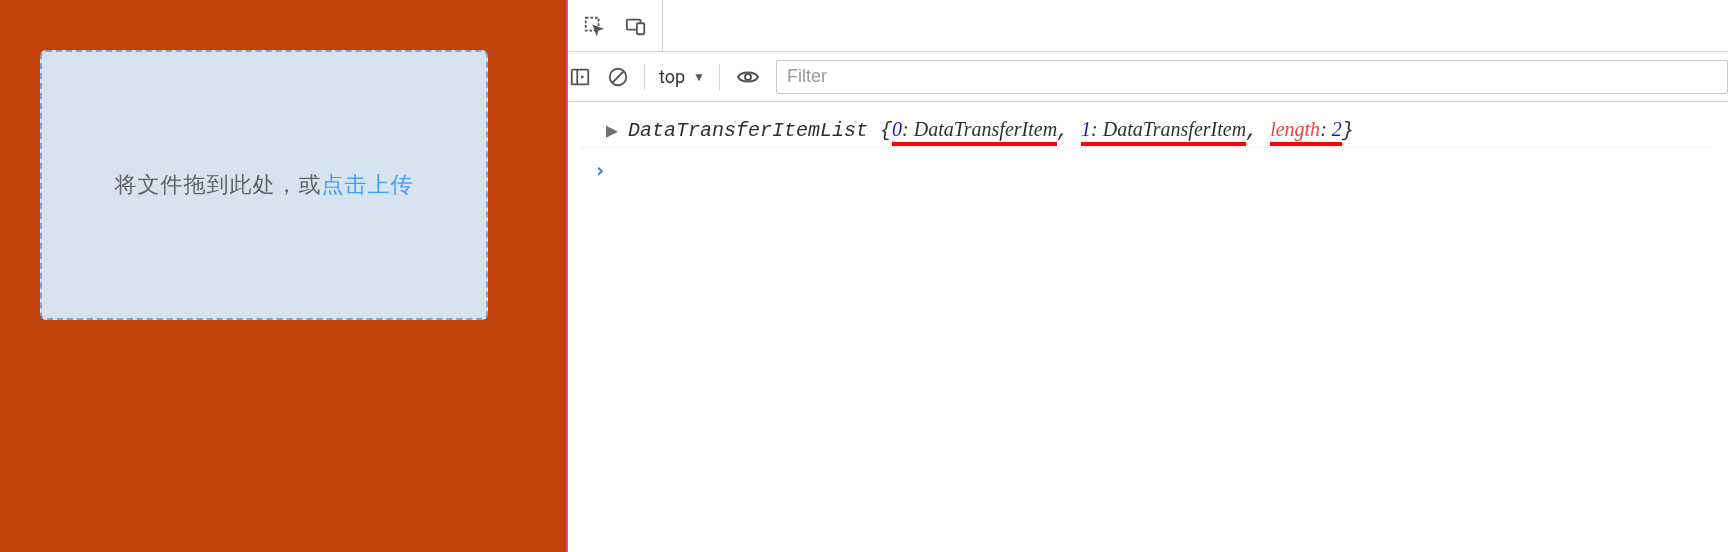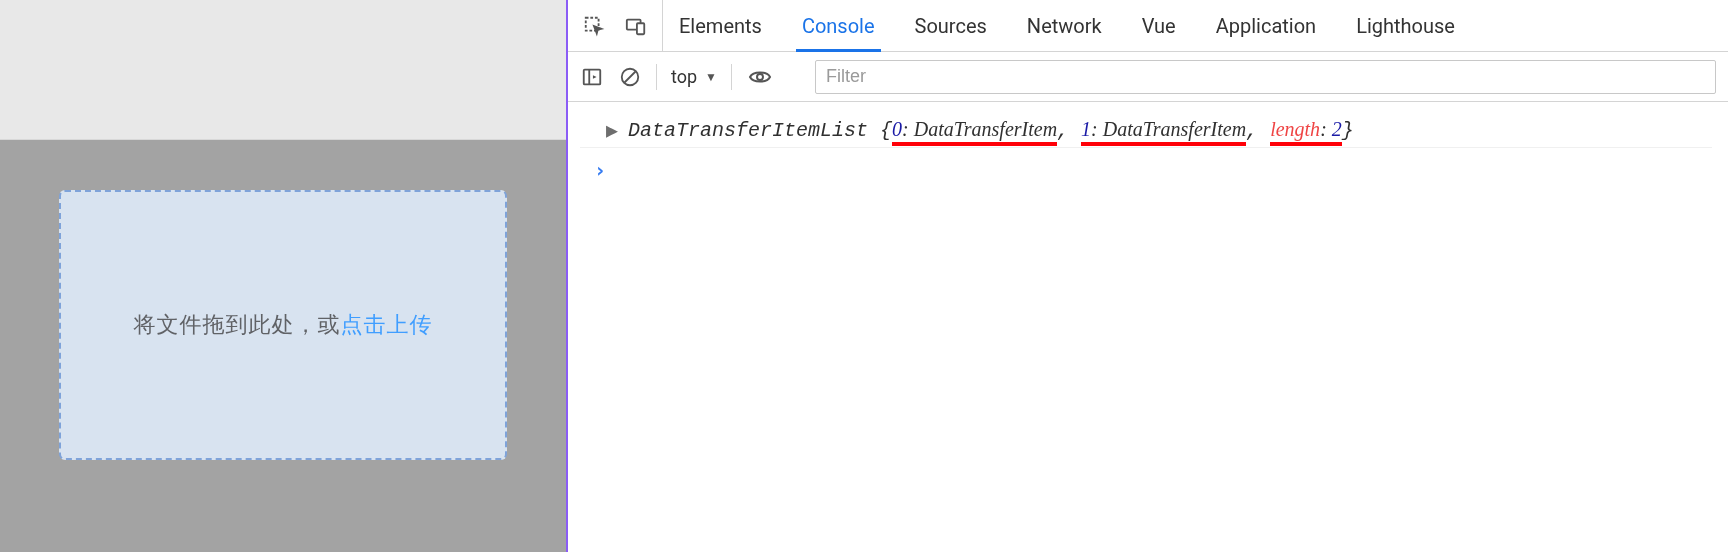--- a/index.html
+++ b/index.html
@@ -1,40 +1,40 @@
 <!DOCTYPE html>
 <html><head>
   <meta charset="utf-8">
   <style>
     * { margin: 0; padding: 0; box-sizing: border-box; }
     body { font-family: -apple-system, BlinkMacSystemFont, "Segoe UI", Roboto, Helvetica, Arial, sans-serif; font-size: 14px; color: #303030; height: 552px; width: 1728px; overflow: hidden; display: flex; }
 
-    .left-pane { width: 568px; background: #a3a3a3; border-right: 2px solid #8b5cf6; display: flex; flex-direction: column; }
+    .left-pane { width: 568px; background: #c2410c; border-right: 2px solid #ec4899; display: flex; }
     .left-top { height: 140px; background: #e8e8e8; border-bottom: 1px solid #d8d8d8; }
     .upload-wrap { padding: 50px 40px 0 40px; display: flex; justify-content: center; }
     .upload-box { width: 448px; height: 270px; border: 2px dashed #7fa3d9; background: #d8e3f0; border-radius: 6px; display: flex; align-items: center; justify-content: center; cursor: pointer; }
     .upload-text { font-size: 22px; color: #606266; letter-spacing: 1px; }
     .upload-text .link { color: #409eff; }
 
     .right-pane { flex: 1; background: #ffffff; display: flex; flex-direction: column; }
 
     .tabs-row { height: 52px; border-bottom: 1px solid #d4d4d4; display: flex; align-items: stretch; }
     .tabs-icons { display: flex; align-items: center; padding: 0 14px; gap: 18px; border-right: 1px solid #d4d4d4; }
     .icon-wrap { width: 24px; height: 24px; display: flex; align-items: center; justify-content: center; color: #555; }
     .tabs { display: flex; align-items: stretch; padding-left: 16px; gap: 40px; font-size: 20px; color: #333; }
     .tab { display: flex; align-items: center; cursor: pointer; position: relative; }
     .tab.active { color: #1a73e8; }
     .tab.active::after { content: ""; position: absolute; left: -6px; right: -6px; bottom: -1px; height: 3px; background: #1a73e8; }
 
-    .toolbar-row { height: 50px; border-bottom: 1px solid #d4d4d4; display: flex; align-items: center; padding: 0 12px; gap: 14px; font-size: 18px; color: #555; }
+    .toolbar-row { height: 50px; border-bottom: 1px solid #d4d4d4; display: flex; align-items: center; padding: 0 0; gap: 14px; font-size: 18px; color: #555; }
     .tb-sep { width: 1px; height: 26px; background: #d4d4d4; }
     .tb-ctx { display: flex; align-items: center; gap: 8px; cursor: pointer; color: #333; }
     .tb-ctx .chev { font-size: 12px; color: #555; }
     .eye-wrap { display: flex; align-items: center; justify-content: center; width: 28px; height: 28px; cursor: pointer; }
-    .filter-input { flex: 1; height: 34px; border: 1px solid #c8c8c8; border-radius: 2px; padding: 0 10px; font-size: 18px; outline: none; color: #333; margin-left: 27px; }
+    .filter-input { flex: 1; height: 34px; border: 1px solid #c8c8c8; border-radius: 2px; padding: 0 10px; font-size: 18px; outline: none; color: #333; }
     .filter-input::placeholder { color: #9a9a9a; }
 
     .console-body { flex: 1; padding: 10px 16px 0 12px; font-family: Menlo, Consolas, "Courier New", monospace; font-size: 20px; }
     .log-row { display: flex; align-items: flex-start; gap: 8px; padding: 6px 0 4px 0; border-bottom: 1px solid #f0f0f0; position: relative; }
     .expand-arrow { color: #6e6e6e; width: 14px; display: inline-block; cursor: pointer; margin-left: 26px; }
     .log-content { font-style: italic; color: #303030; white-space: nowrap; }
     .log-content .num { color: #1a1aa6; }
     .log-content .prop { color: #ef4444; }
     .underline-seg { border-bottom: 4px solid #ff0008; padding-bottom: 2px; font-family: Liberation Serif, serif; }
     .prompt-row { padding: 10px 0 0 14px; color: #367cf1; font-size: 20px; font-family: Menlo, Consolas, monospace; }
@@ -64,43 +64,20 @@
           <rect x="3" y="3" width="14" height="14" stroke-dasharray="3 2"></rect>
           <path d="M12 12 L20 15 L16 16 L15 20 Z" fill="#555"></path>
         </svg>
       </span>
       <span class="icon-wrap">
         <svg width="22" height="22" viewBox="0 0 24 24" fill="none" stroke="#555" stroke-width="2">
           <rect x="2" y="5" width="15" height="11" rx="1"></rect>
           <rect x="13" y="9" width="8" height="12" rx="1" fill="#fff"></rect>
         </svg>
       </span>
-    </div>
-    <div class="tabs">
-      <div class="tab">
-          <span>Elements</span>
-        </div>
-      <div class="tab active">
-          <span>Console</span>
-        </div>
-      <div class="tab">
-          <span>Sources</span>
-        </div>
-      <div class="tab">
-          <span>Network</span>
-        </div>
-      <div class="tab">
-          <span>Vue</span>
-        </div>
-      <div class="tab">
-          <span>Application</span>
-        </div>
-      <div class="tab">
-          <span>Lighthouse</span>
-        </div>
     </div>
   </div>
 
   <div class="toolbar-row">
     <span class="icon-wrap">
       <svg width="22" height="22" viewBox="0 0 24 24" fill="none" stroke="#555" stroke-width="2">
         <rect x="3" y="4" width="18" height="16" rx="1"></rect>
         <line x1="9" y1="4" x2="9" y2="20"></line>
         <path d="M13 10 L17 12 L13 14 Z" fill="#555" stroke="none"></path>
       </svg>

